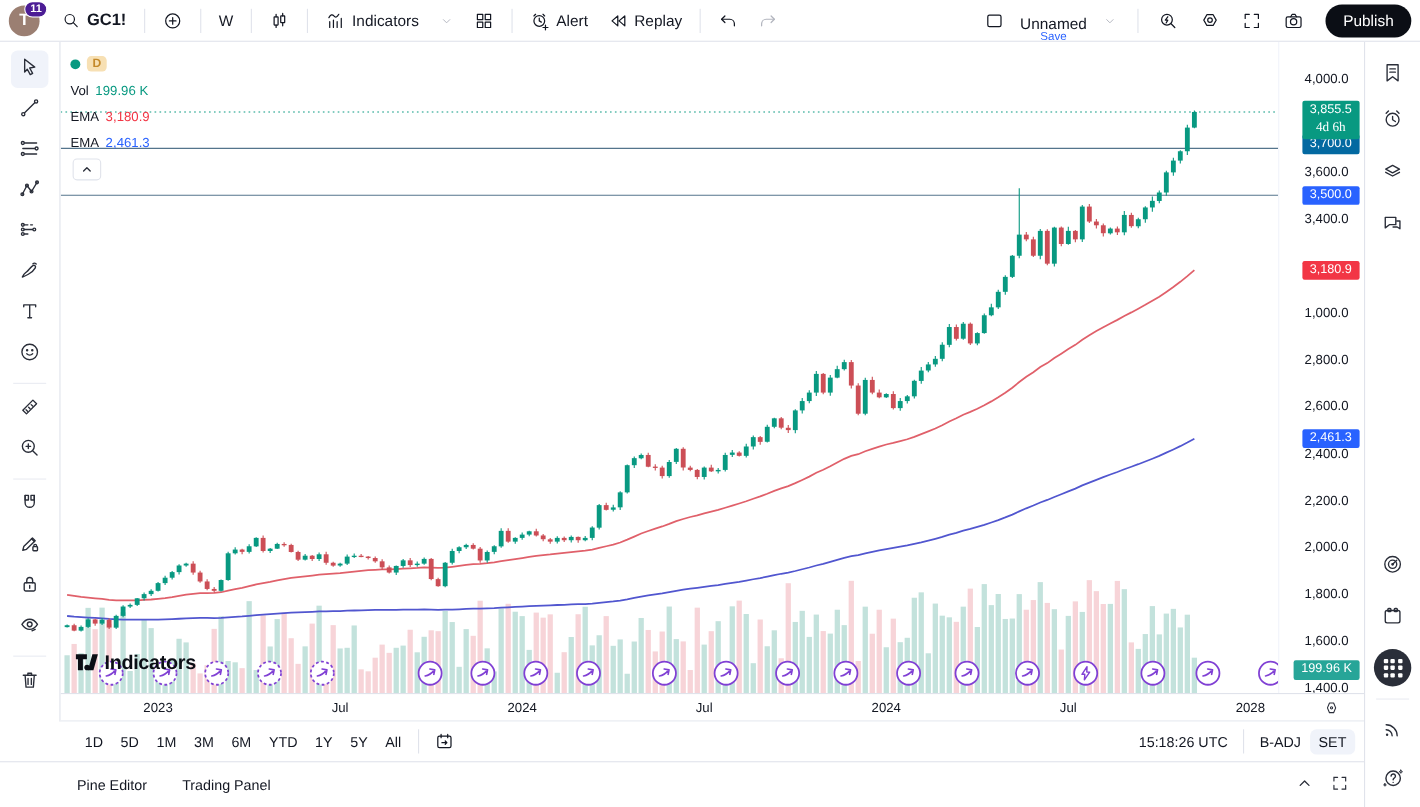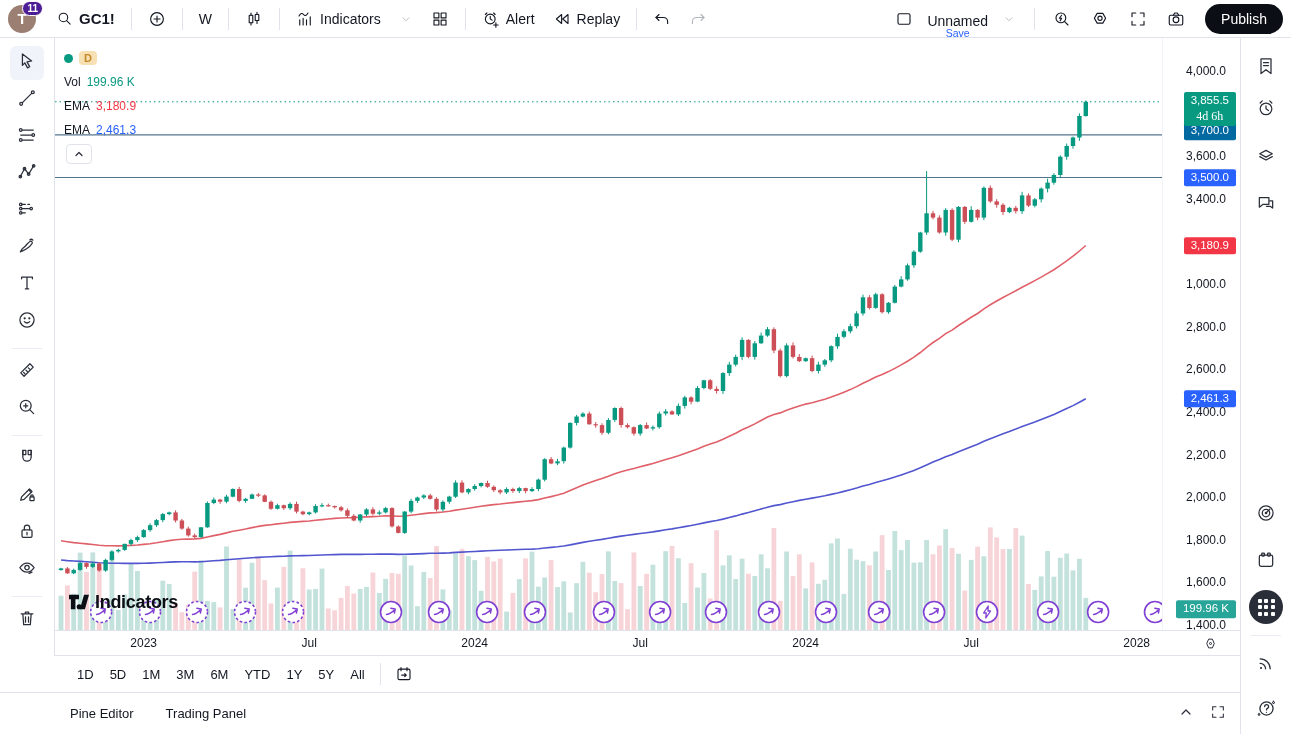--- a/index.html
+++ b/index.html
@@ -1103,20 +1103,26 @@
     <div class="tb-sep"></div>
     <button class="tb-btn">
       <span>
           <svg width="18" height="18" viewBox="0 0 24 24" fill="none" stroke="currentColor" stroke-width="1.5" stroke-linecap="round" stroke-linejoin="round">
             <rect x="4" y="5.5" width="16" height="14" rx="2"></rect>
             <path d="M8 3.5v4M16 3.5v4"></path>
             <path d="M9 13.5h6M13 11.5l2 2-2 2"></path>
           </svg>
         </span>
     </button>
+    <div id="bt-right">
+      <span id="clock">15:18:26 UTC</span>
+      <div class="tb-sep"></div>
+      <span id="adj-btn">B-ADJ</span>
+      <span id="set-btn">SET</span>
+    </div>
   </div>
 
   <div id="bottom-panel">
     <span class="bp-item">Pine Editor</span>
     <span class="bp-item">Trading Panel</span>
     <div id="bp-right">
       <span>
         <svg width="16" height="16" viewBox="0 0 24 24" fill="none" stroke="currentColor" stroke-width="1.8" stroke-linecap="round" stroke-linejoin="round">
             <path d="M6 15l6-6 6 6"></path>
           </svg>

